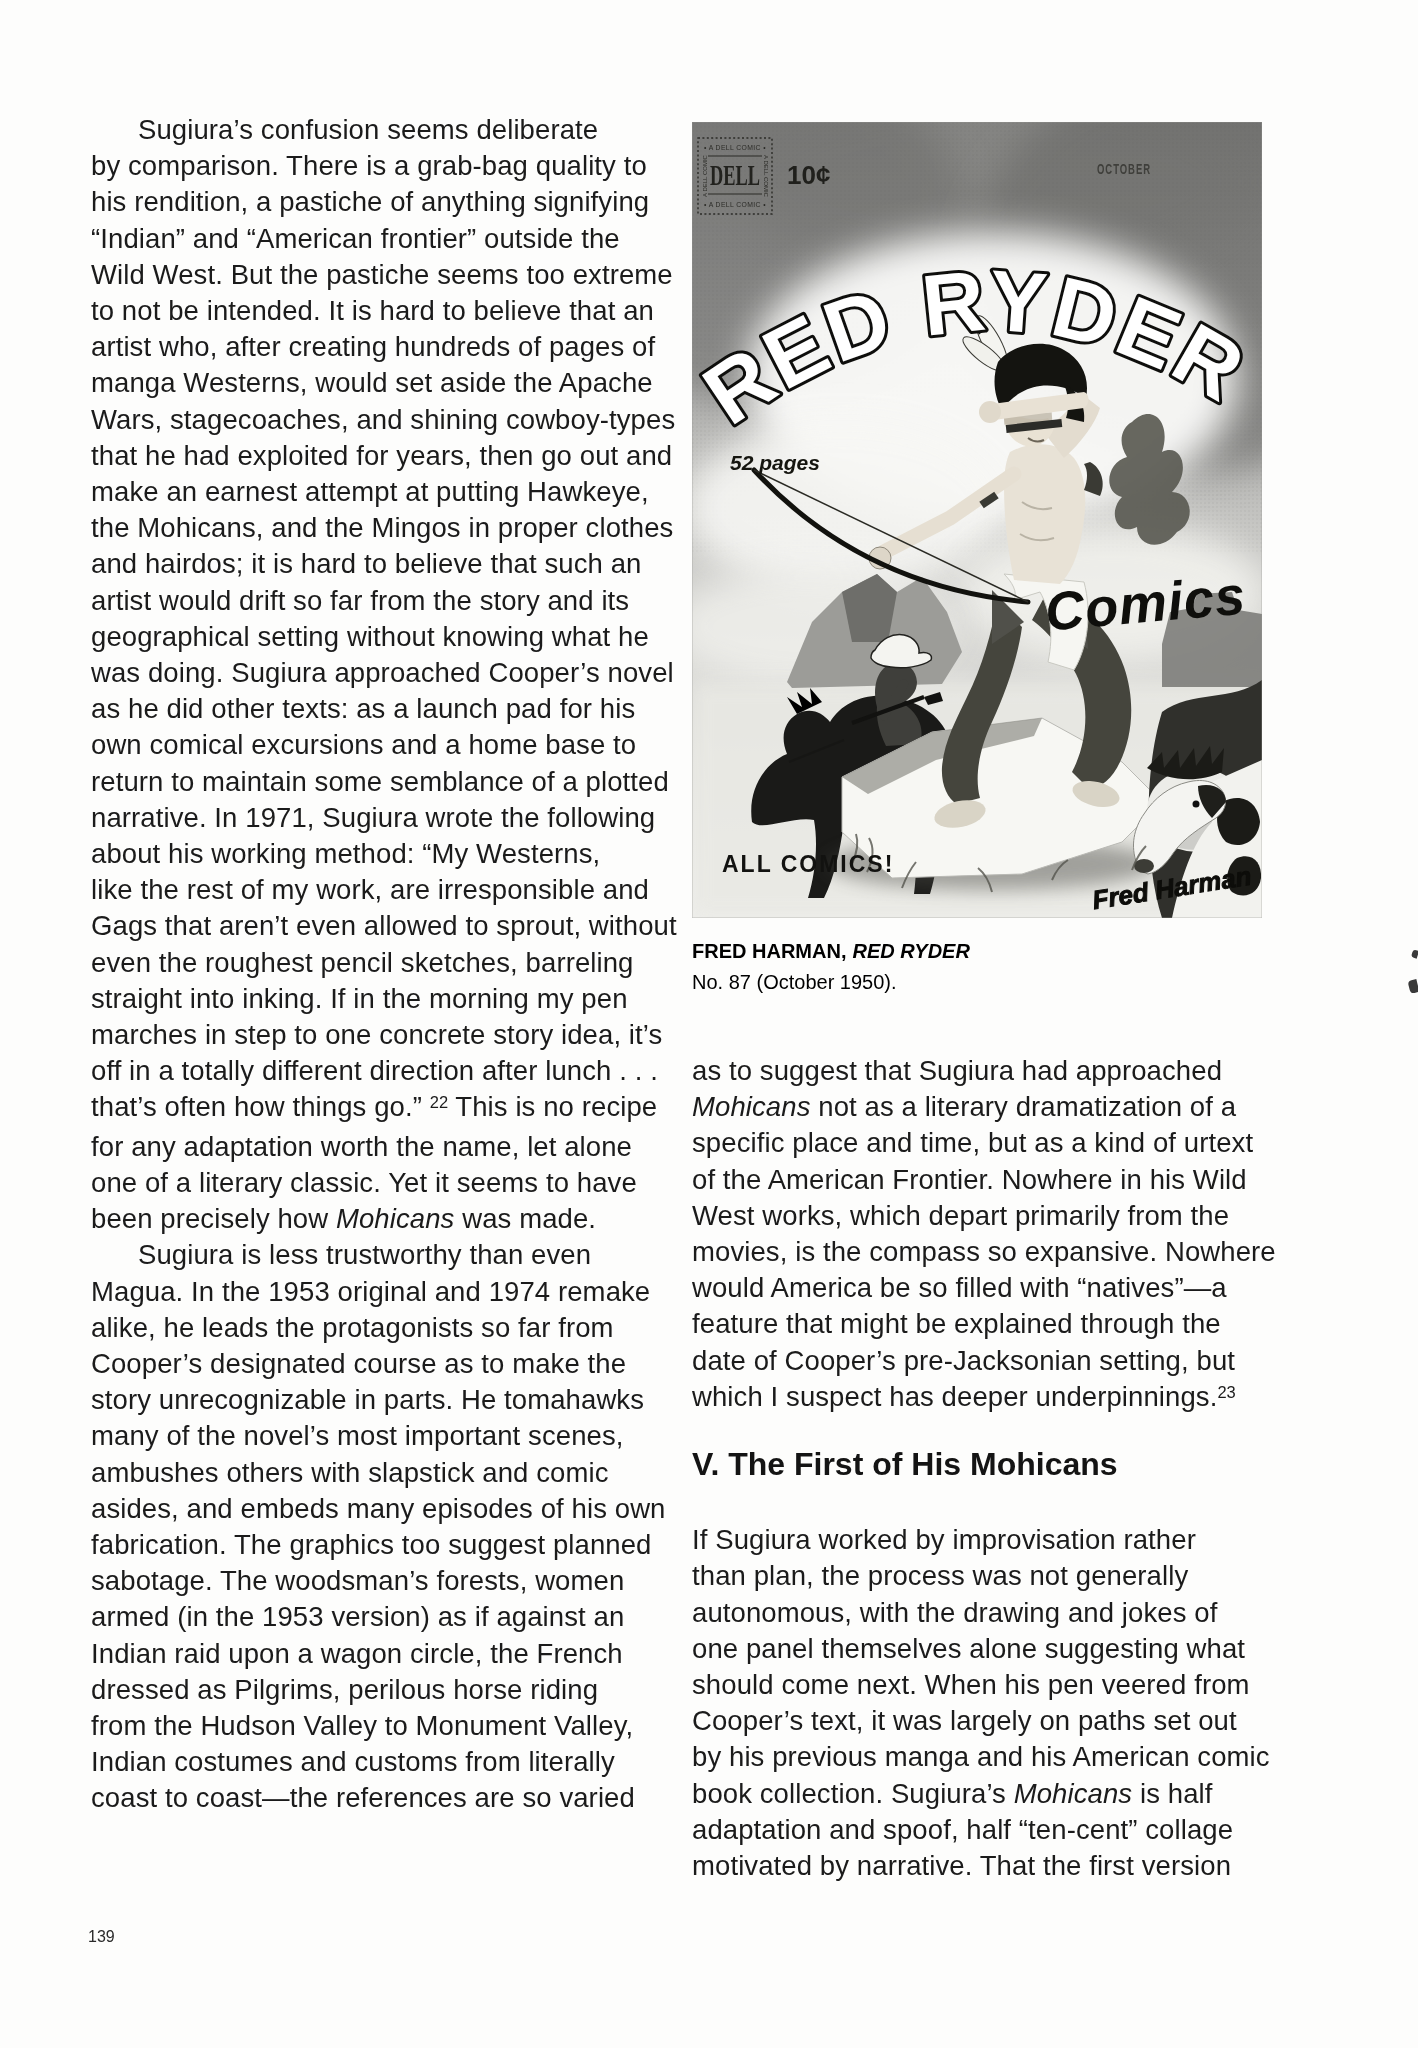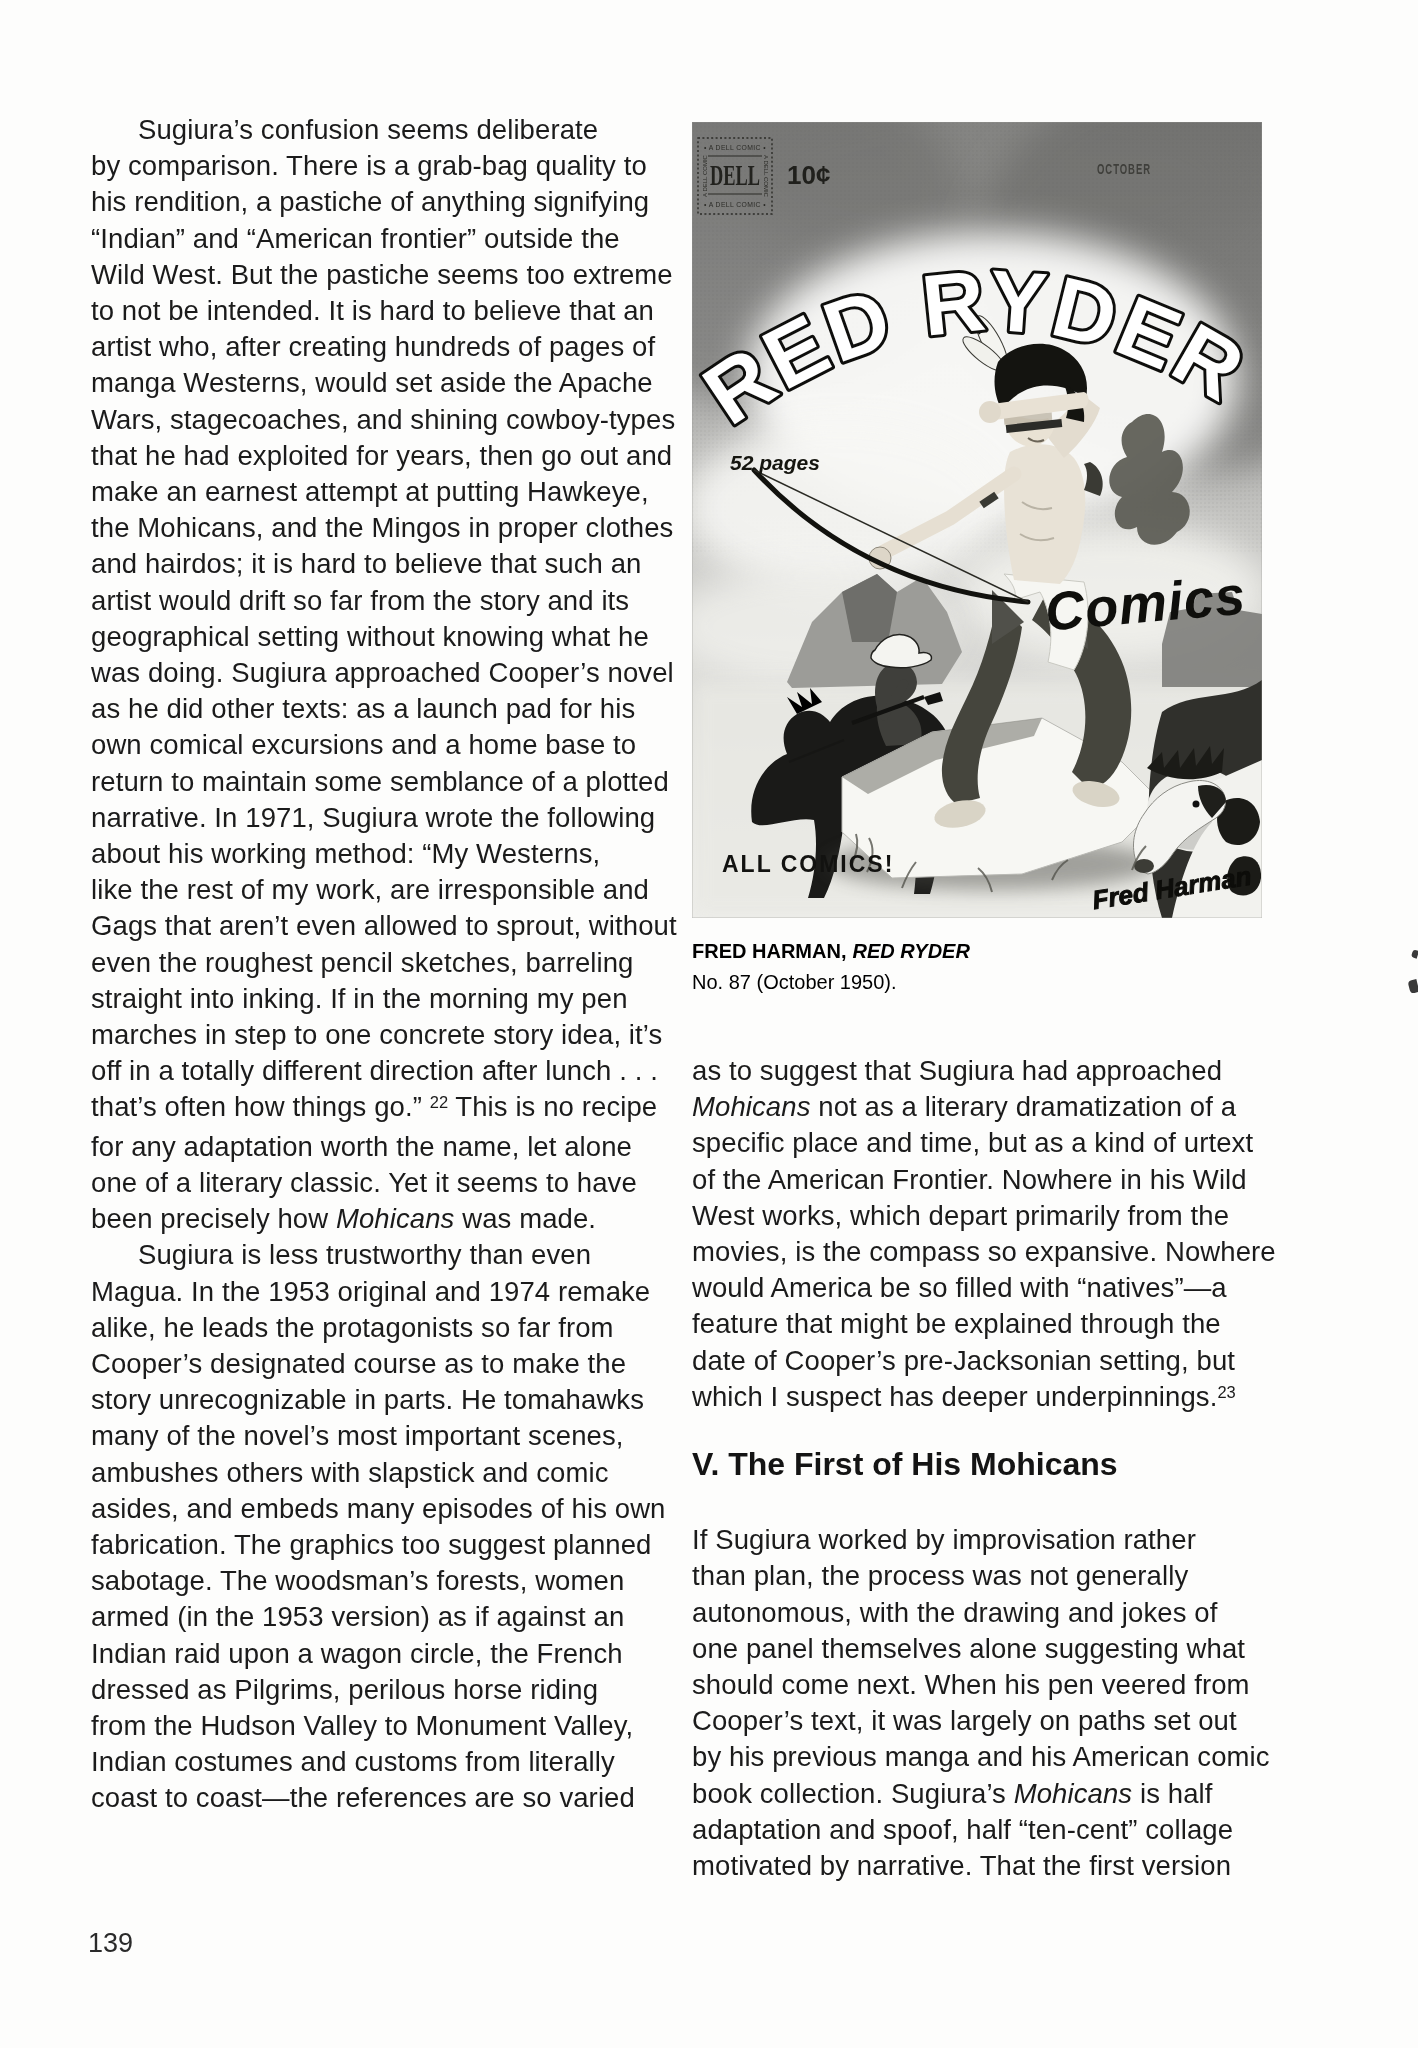--- a/index.html
+++ b/index.html
@@ -12,21 +12,21 @@
   .ln i{font-style:italic;}
   .ln sup{font-size:.6em;letter-spacing:0;vertical-align:baseline;position:relative;top:-.5em;text-align:right;}
   .col-left{position:absolute;left:91px;top:112px;width:610px;}
   .col-right{position:absolute;left:692px;top:1053px;width:620px;}
   .heading{font-size:32px;line-height:36.2px;font-weight:bold;color:#141414;margin:28px 0 40px 0;}
   .figure{position:absolute;left:692px;top:122px;width:553px;height:796px;margin:0;padding:0;}
   .figure svg{display:block;}
   .caption{position:absolute;left:692px;top:936px;font-size:20px;line-height:30.5px;color:#000000;}
   .cap-author{font-weight:bold;}
   .cap-title{font-weight:bold;font-style:italic;margin-left:6px;}
-  .pagenum{position:absolute;left:88px;top:1928px;font-size:27px;color:#2a2a2a;}
+  .pagenum{position:absolute;left:88px;top:1928px;font-size:16px;color:#2a2a2a;}
   .edge-mark{position:absolute;background:#3a3a3a;}
   .m1{left:1412px;top:950px;width:6px;height:8px;border-radius:3px 0 0 3px;transform:rotate(18deg);}
   .m2{left:1409px;top:980px;width:9px;height:13px;border-radius:4px 0 0 4px;transform:rotate(-14deg);}
 </style>
 </head>
 <body>
 
 <div class="page">
 
   <div class="col-left">

